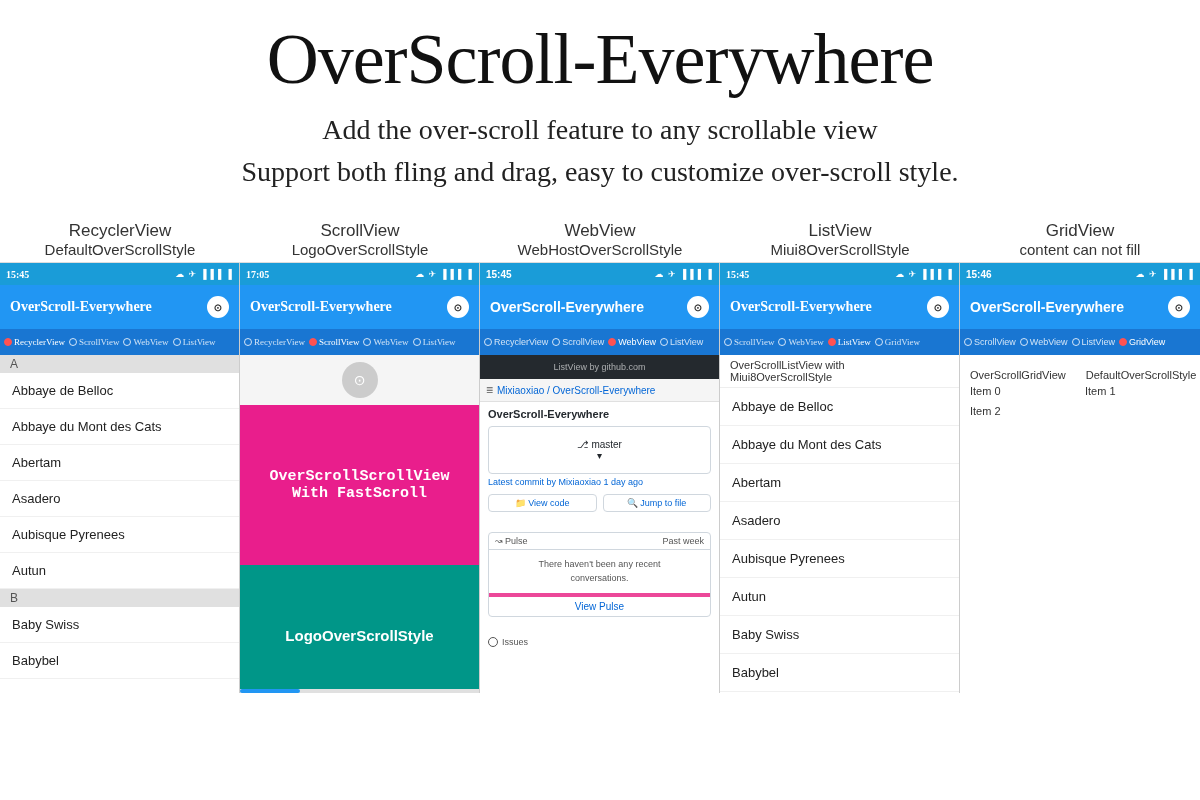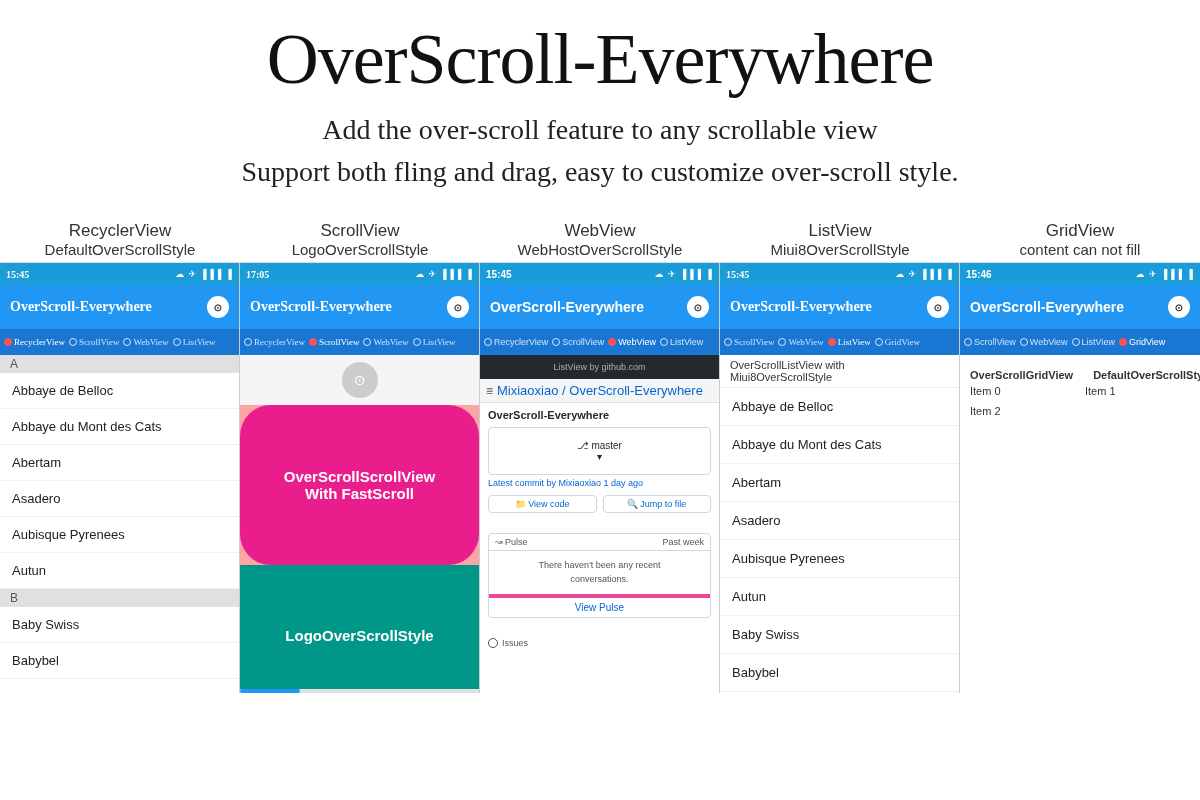--- a/index.html
+++ b/index.html
@@ -150,33 +150,32 @@
     }
     .list-item-row {
       padding: 10px 12px;
       font-size: 13px;
       color: #222;
       border-bottom: 1px solid #f0f0f0;
       font-family: Arial, sans-serif;
     }
 
     
-    .scroll-panel { background: #fca5a5; }
+    .scroll-panel { background: #7f1d1d; }
     .pink-block {
       background: #E91E8C;
       height: 160px;
       display: flex;
       align-items: center;
       justify-content: center;
       text-align: center;
       color: white;
       font-size: 15px;
       font-weight: bold;
-      font-family: Liberation Sans, sans-serif;
-      border-radius: 31px;
+      font-family: Liberation Mono, monospace;
     }
     .teal-block {
       background: #009688;
       height: 140px;
       display: flex;
       align-items: center;
       justify-content: center;
       color: white;
       font-size: 15px;
       font-weight: bold;
@@ -221,21 +220,21 @@
       color: rgba(255,255,255,0.6);
       font-size: 9px;
     }
     .webview-nav {
       background: #f5f5f5;
       border-bottom: 1px solid #e0e0e0;
       padding: 4px 6px;
       display: flex; align-items: center; gap: 4px;
     }
     .hamburger { font-size: 12px; color: #555; }
-    .breadcrumb { font-size: 13px; color: #0366d6; }
+    .breadcrumb { font-size: 10px; color: #0366d6; }
     .repo-title { padding: 6px 8px; font-size: 11px; font-weight: bold; color: #24292e; }
     .branch-row {
       margin: 0 8px;
       border: 1px solid #d0d7de;
       border-radius: 4px;
       padding: 12px 8px;
       display: flex; align-items: center; justify-content: space-between;
       font-size: 10px; color: #24292e; flex-direction: column;
     }
     .commit-row { padding: 3px 8px; font-size: 9px; color: #555; }
@@ -310,21 +309,21 @@
 
     
     .gridview-panel { background: #fff; font-family: Arial, sans-serif; }
     .gv-labels {
       display: flex;
       padding: 6px 10px 0;
       font-size: 11px;
       color: #333;
       gap: 20px;
     }
-    .gv-label-col { display: flex; flex-direction: column; gap: 4px; font-weight: bold; }
+    .gv-label-col { display: flex; flex-direction: column; gap: 4px; }
     .gv-row { display: flex; gap: 10px; padding: 4px 10px; font-size: 11px; color: #333; }
     .gv-cell { flex: 1; }
 
     
     .signal-icons { font-size: 9px; letter-spacing: 1px; }
     .time-text { font-size: 10px; font-weight: bold; }
 
     .panel-content { overflow: hidden; height: calc(430px - 92px); }
 
   </style>

